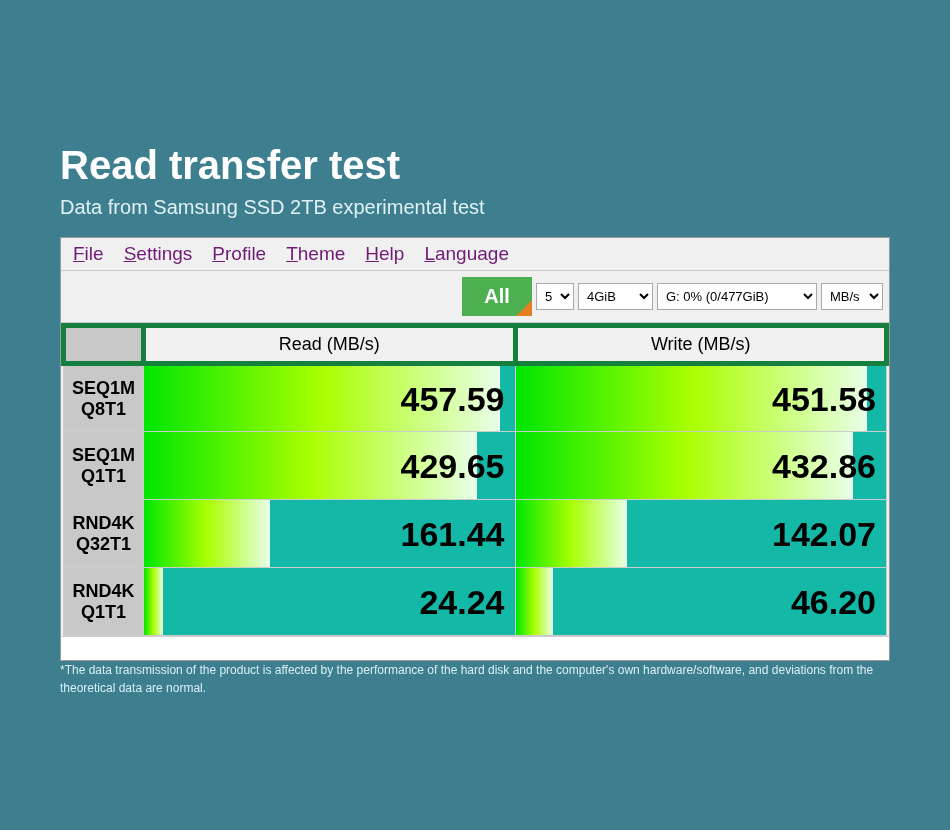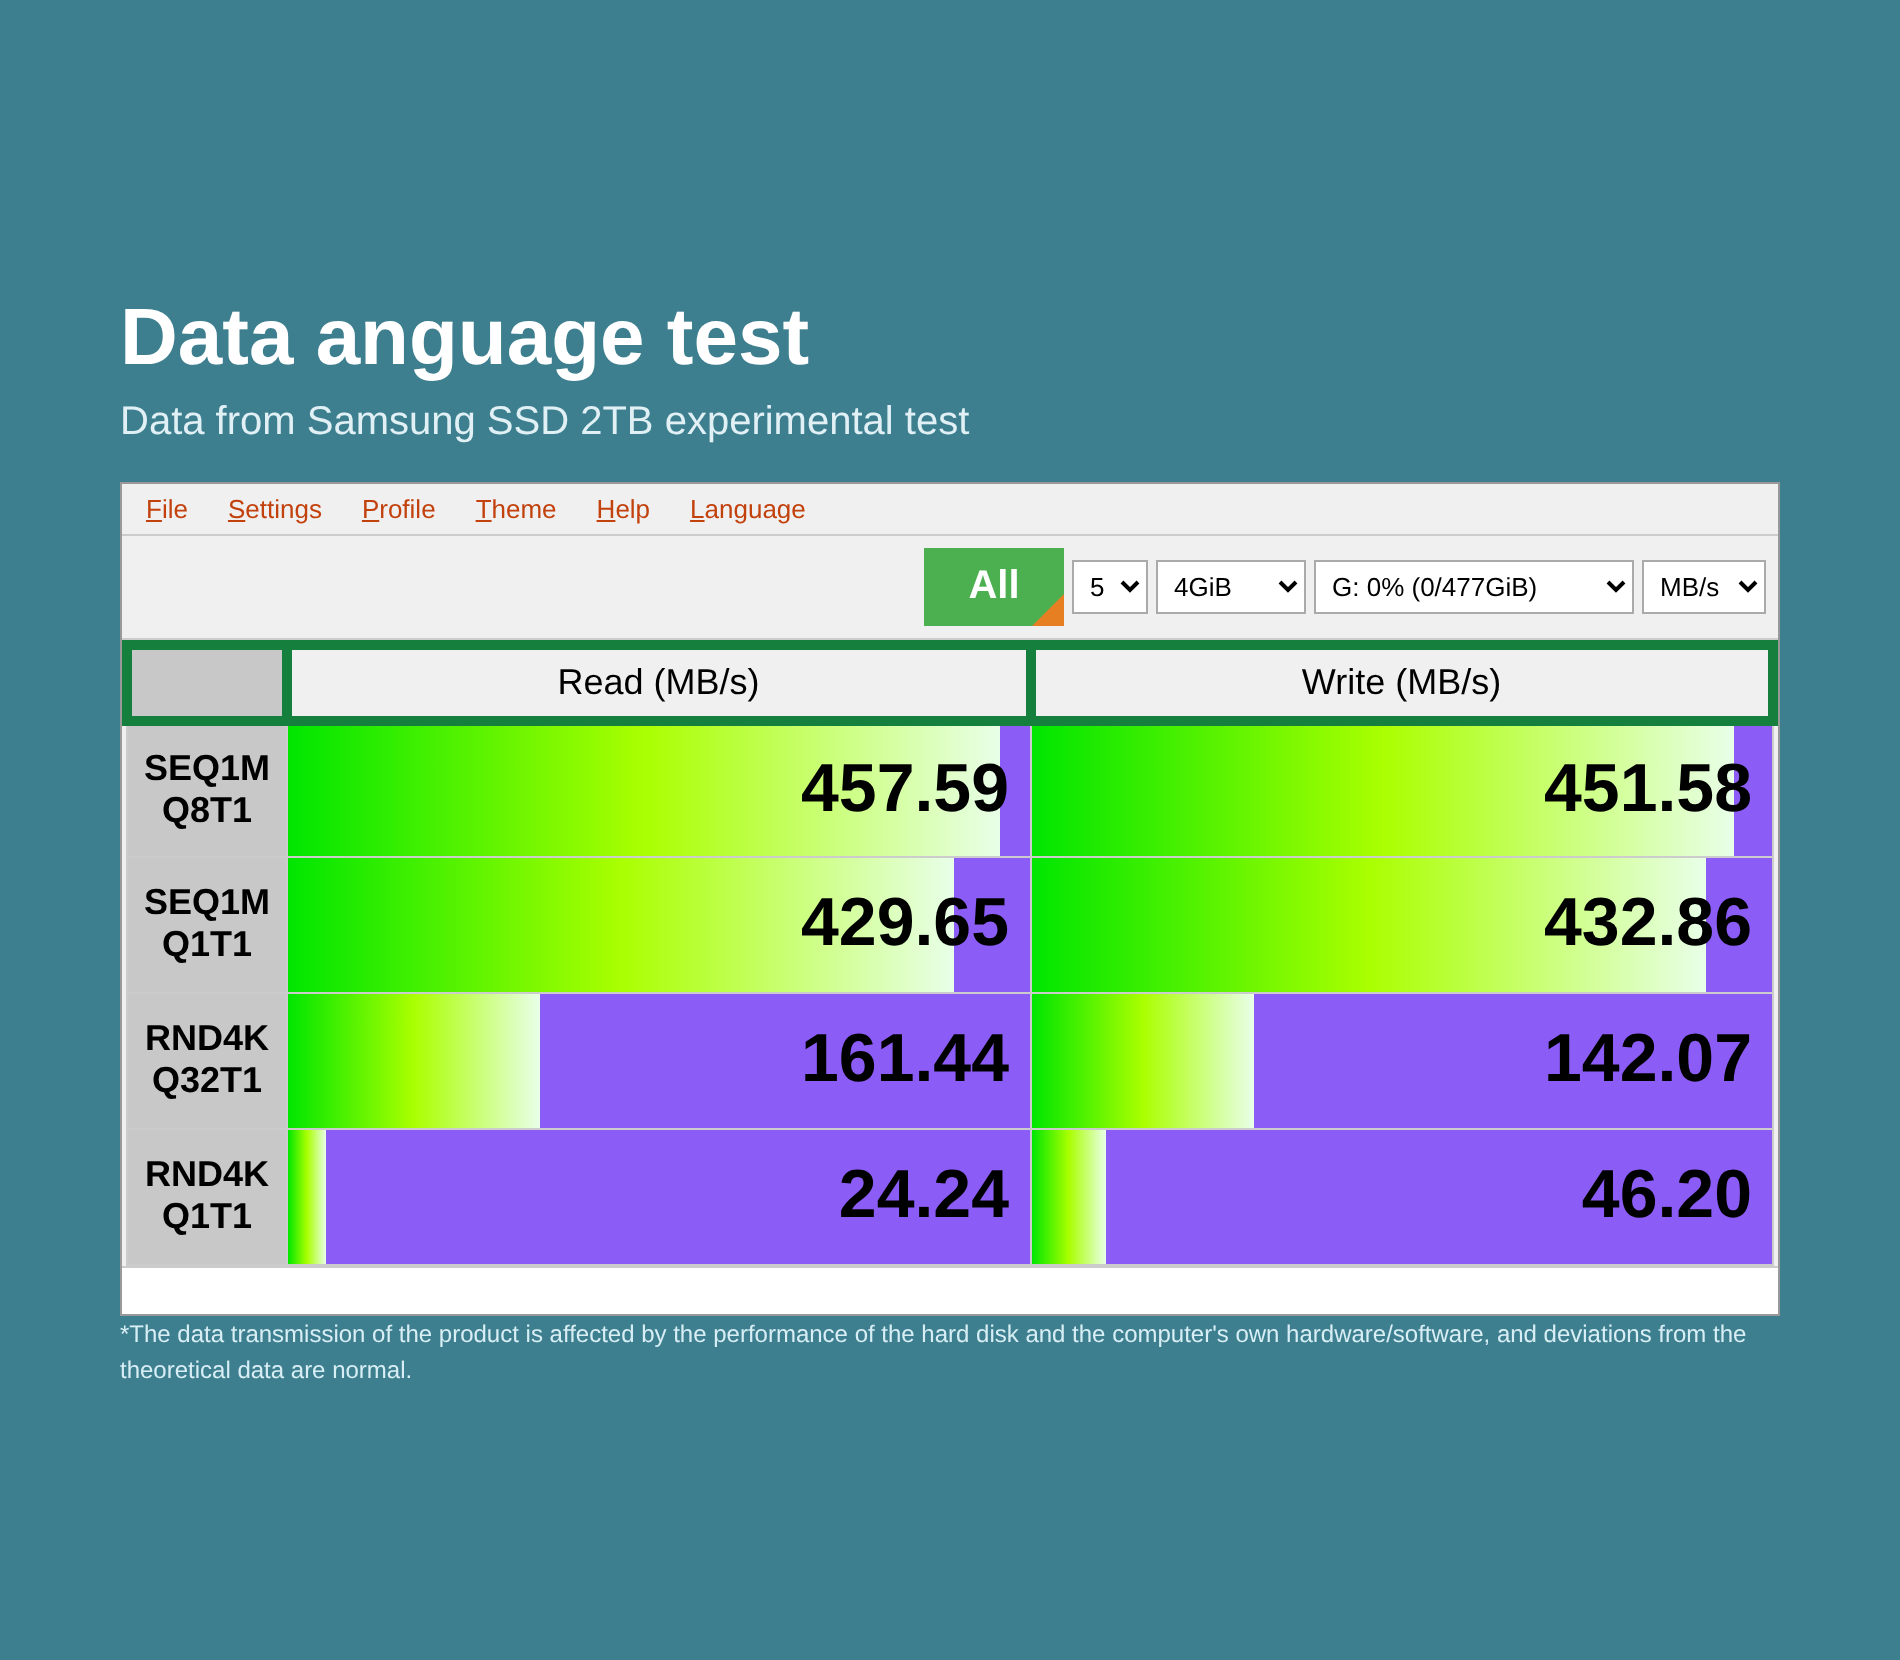--- a/index.html
+++ b/index.html
@@ -77,23 +77,23 @@
     
     .menubar {
       display: flex;
       padding: 2px 4px;
       background: #f0f0f0;
       border-bottom: 1px solid #ccc;
       gap: 4px;
     }
     .menu-item {
       padding: 3px 8px;
-      font-size: 13px;
+      font-size: 19px;
       cursor: pointer;
-      color: #c2410c;
+      color: #701a75;
     }
     .menu-item .underline { text-decoration: underline; }
     
     .toolbar {
       display: flex;
       align-items: center;
       padding: 6px 6px;
       background: #f0f0f0;
       border-bottom: 1px solid #ccc;
       gap: 4px;
@@ -156,21 +156,21 @@
       font-weight: 700;
       padding: 10px 8px;
       min-width: 80px;
       color: #000;
     }
     .value-cell {
       position: relative;
       min-width: 280px;
       height: 68px;
       overflow: hidden;
-      background: #8b5cf6;
+      background: #14b8a6;
     }
     .value-bar {
       position: absolute;
       top: 0;
       left: 0;
       height: 100%;
       background: linear-gradient(to right, #00e600, #aaff00, #e8ffe8);
     }
     .value-text {
       position: absolute;
@@ -193,21 +193,21 @@
     .footer-note {
       color: #d8eef5;
       font-size: 12px;
       line-height: 1.5;
     }
   </style>
 </head>
 <body>
 
 <div class="outer-container">
-  <div class="page-title">Data anguage test</div>
+  <div class="page-title">Read transfer test</div>
   <div class="page-subtitle">Data from Samsung SSD 2TB experimental test</div>
 
   <div class="window">
 
 
     <div class="menubar">
       <div class="menu-item"><span class="underline">F</span>ile</div>
       <div class="menu-item"><span class="underline">S</span>ettings</div>
       <div class="menu-item"><span class="underline">P</span>rofile</div>
       <div class="menu-item"><span class="underline">T</span>heme</div>

